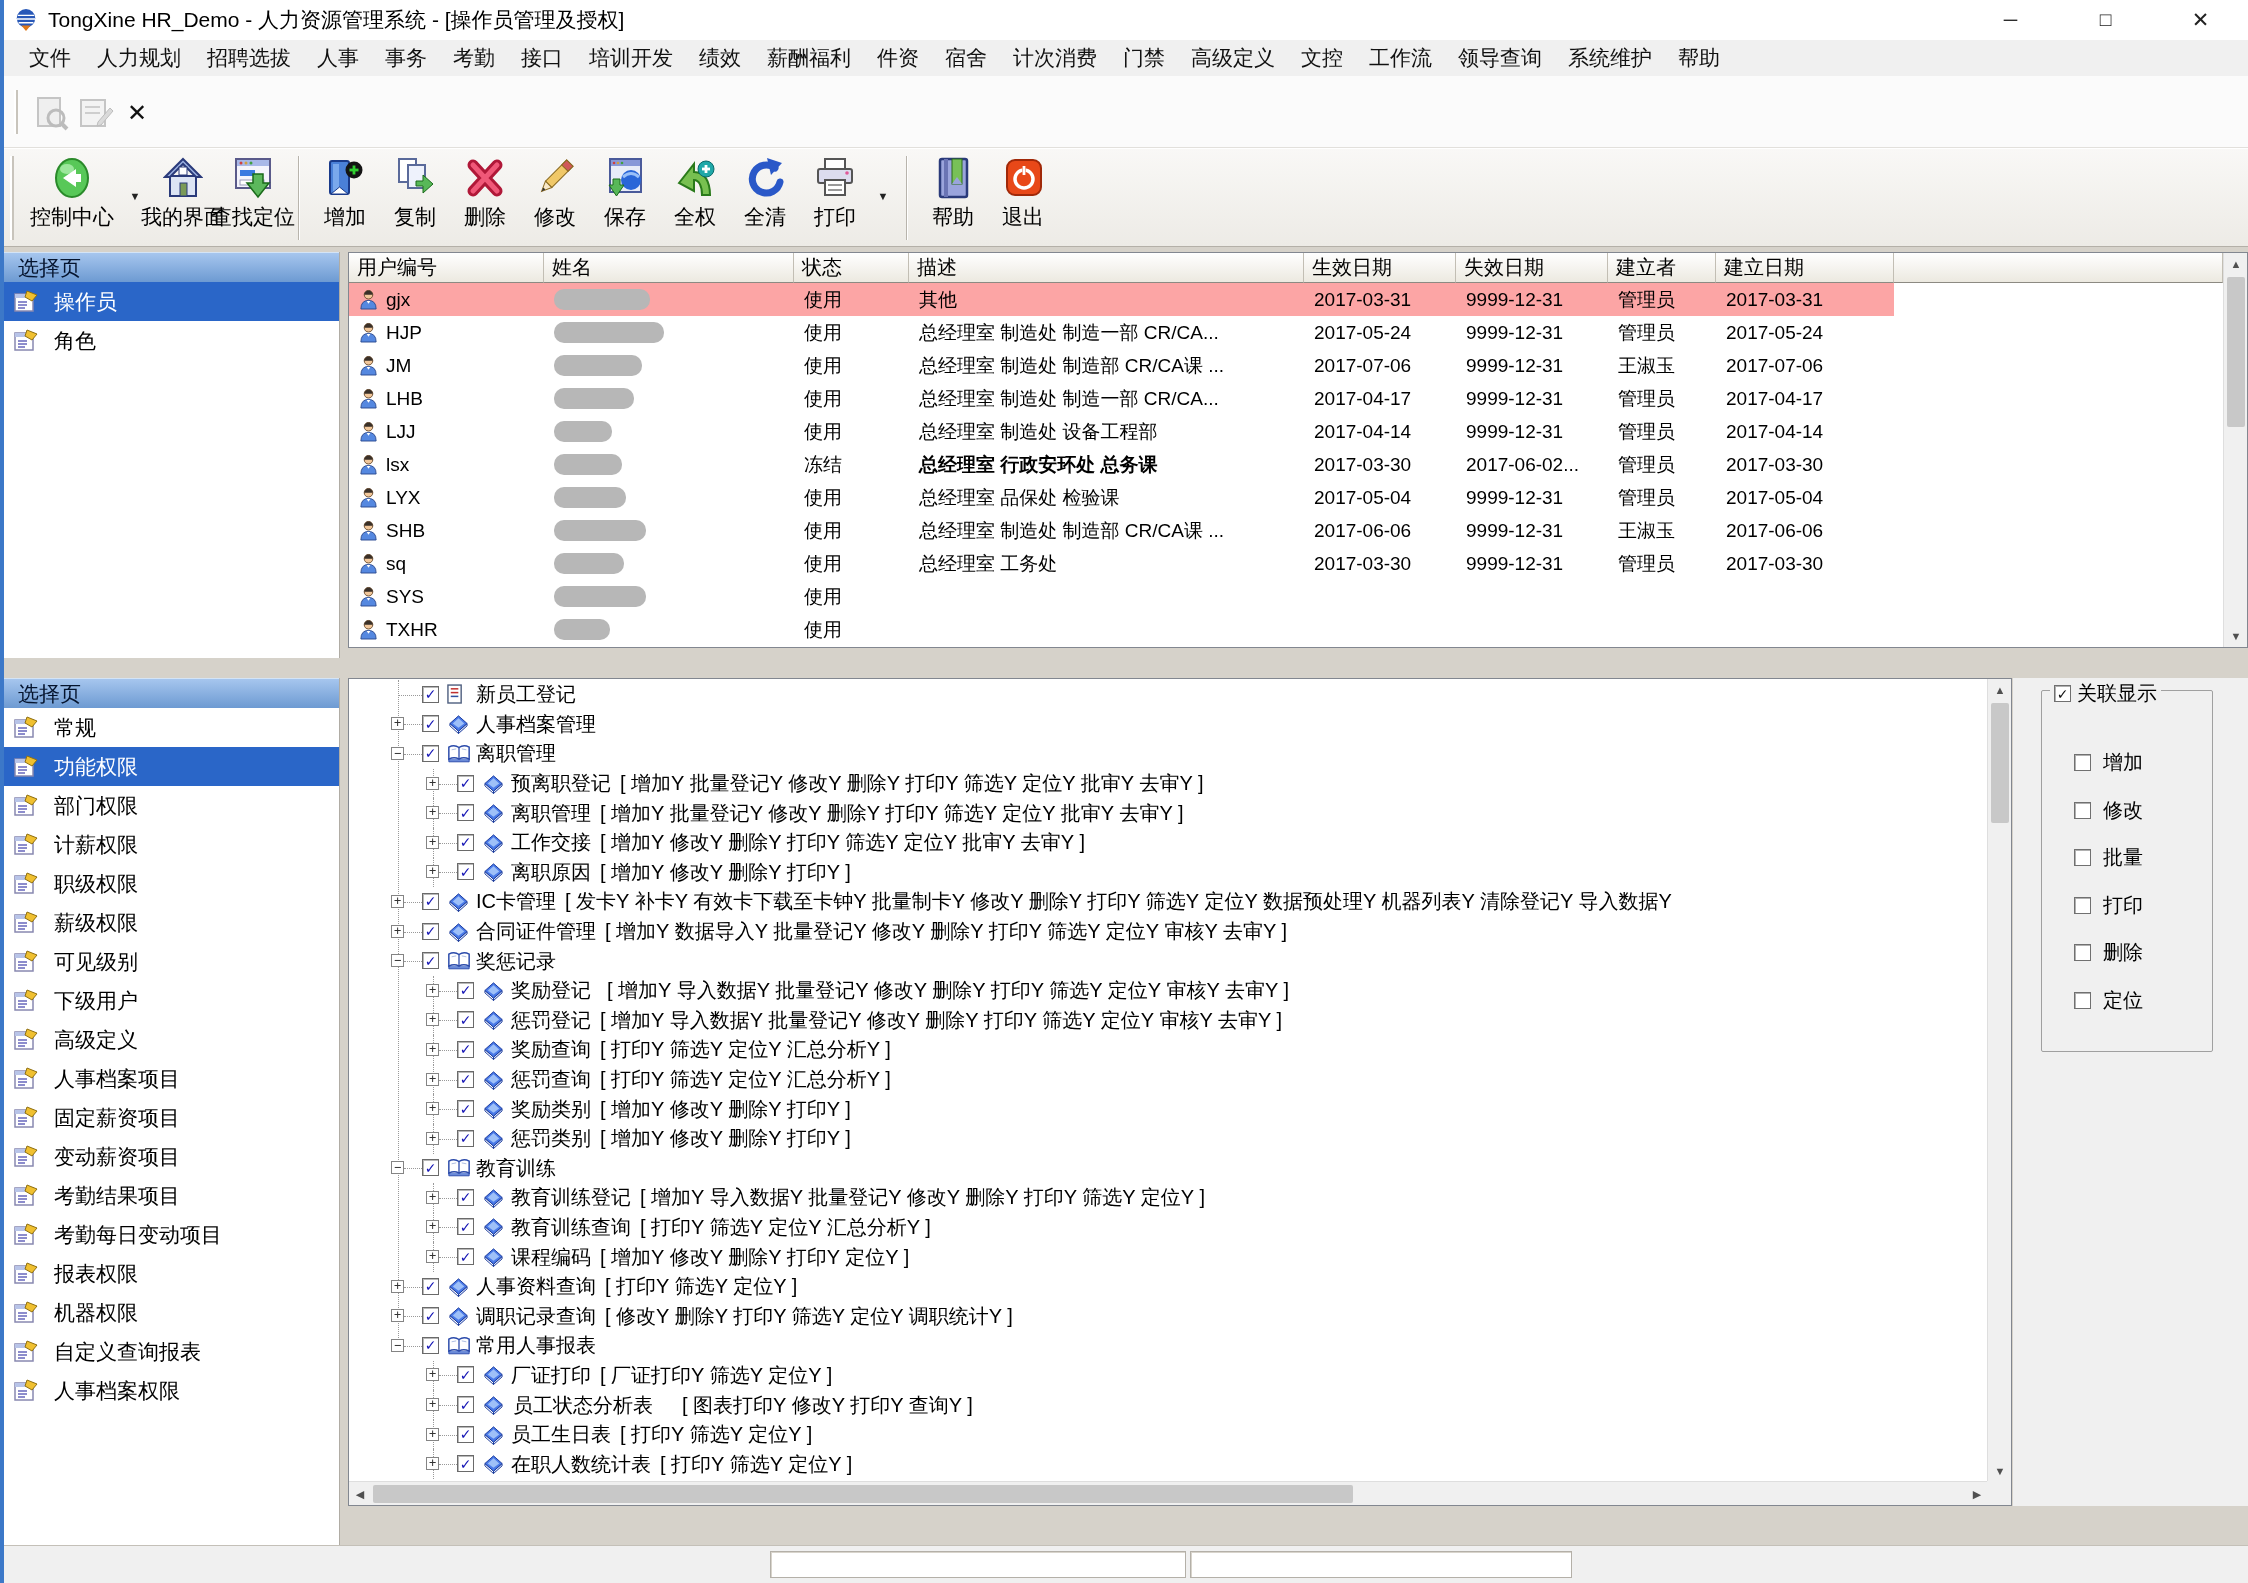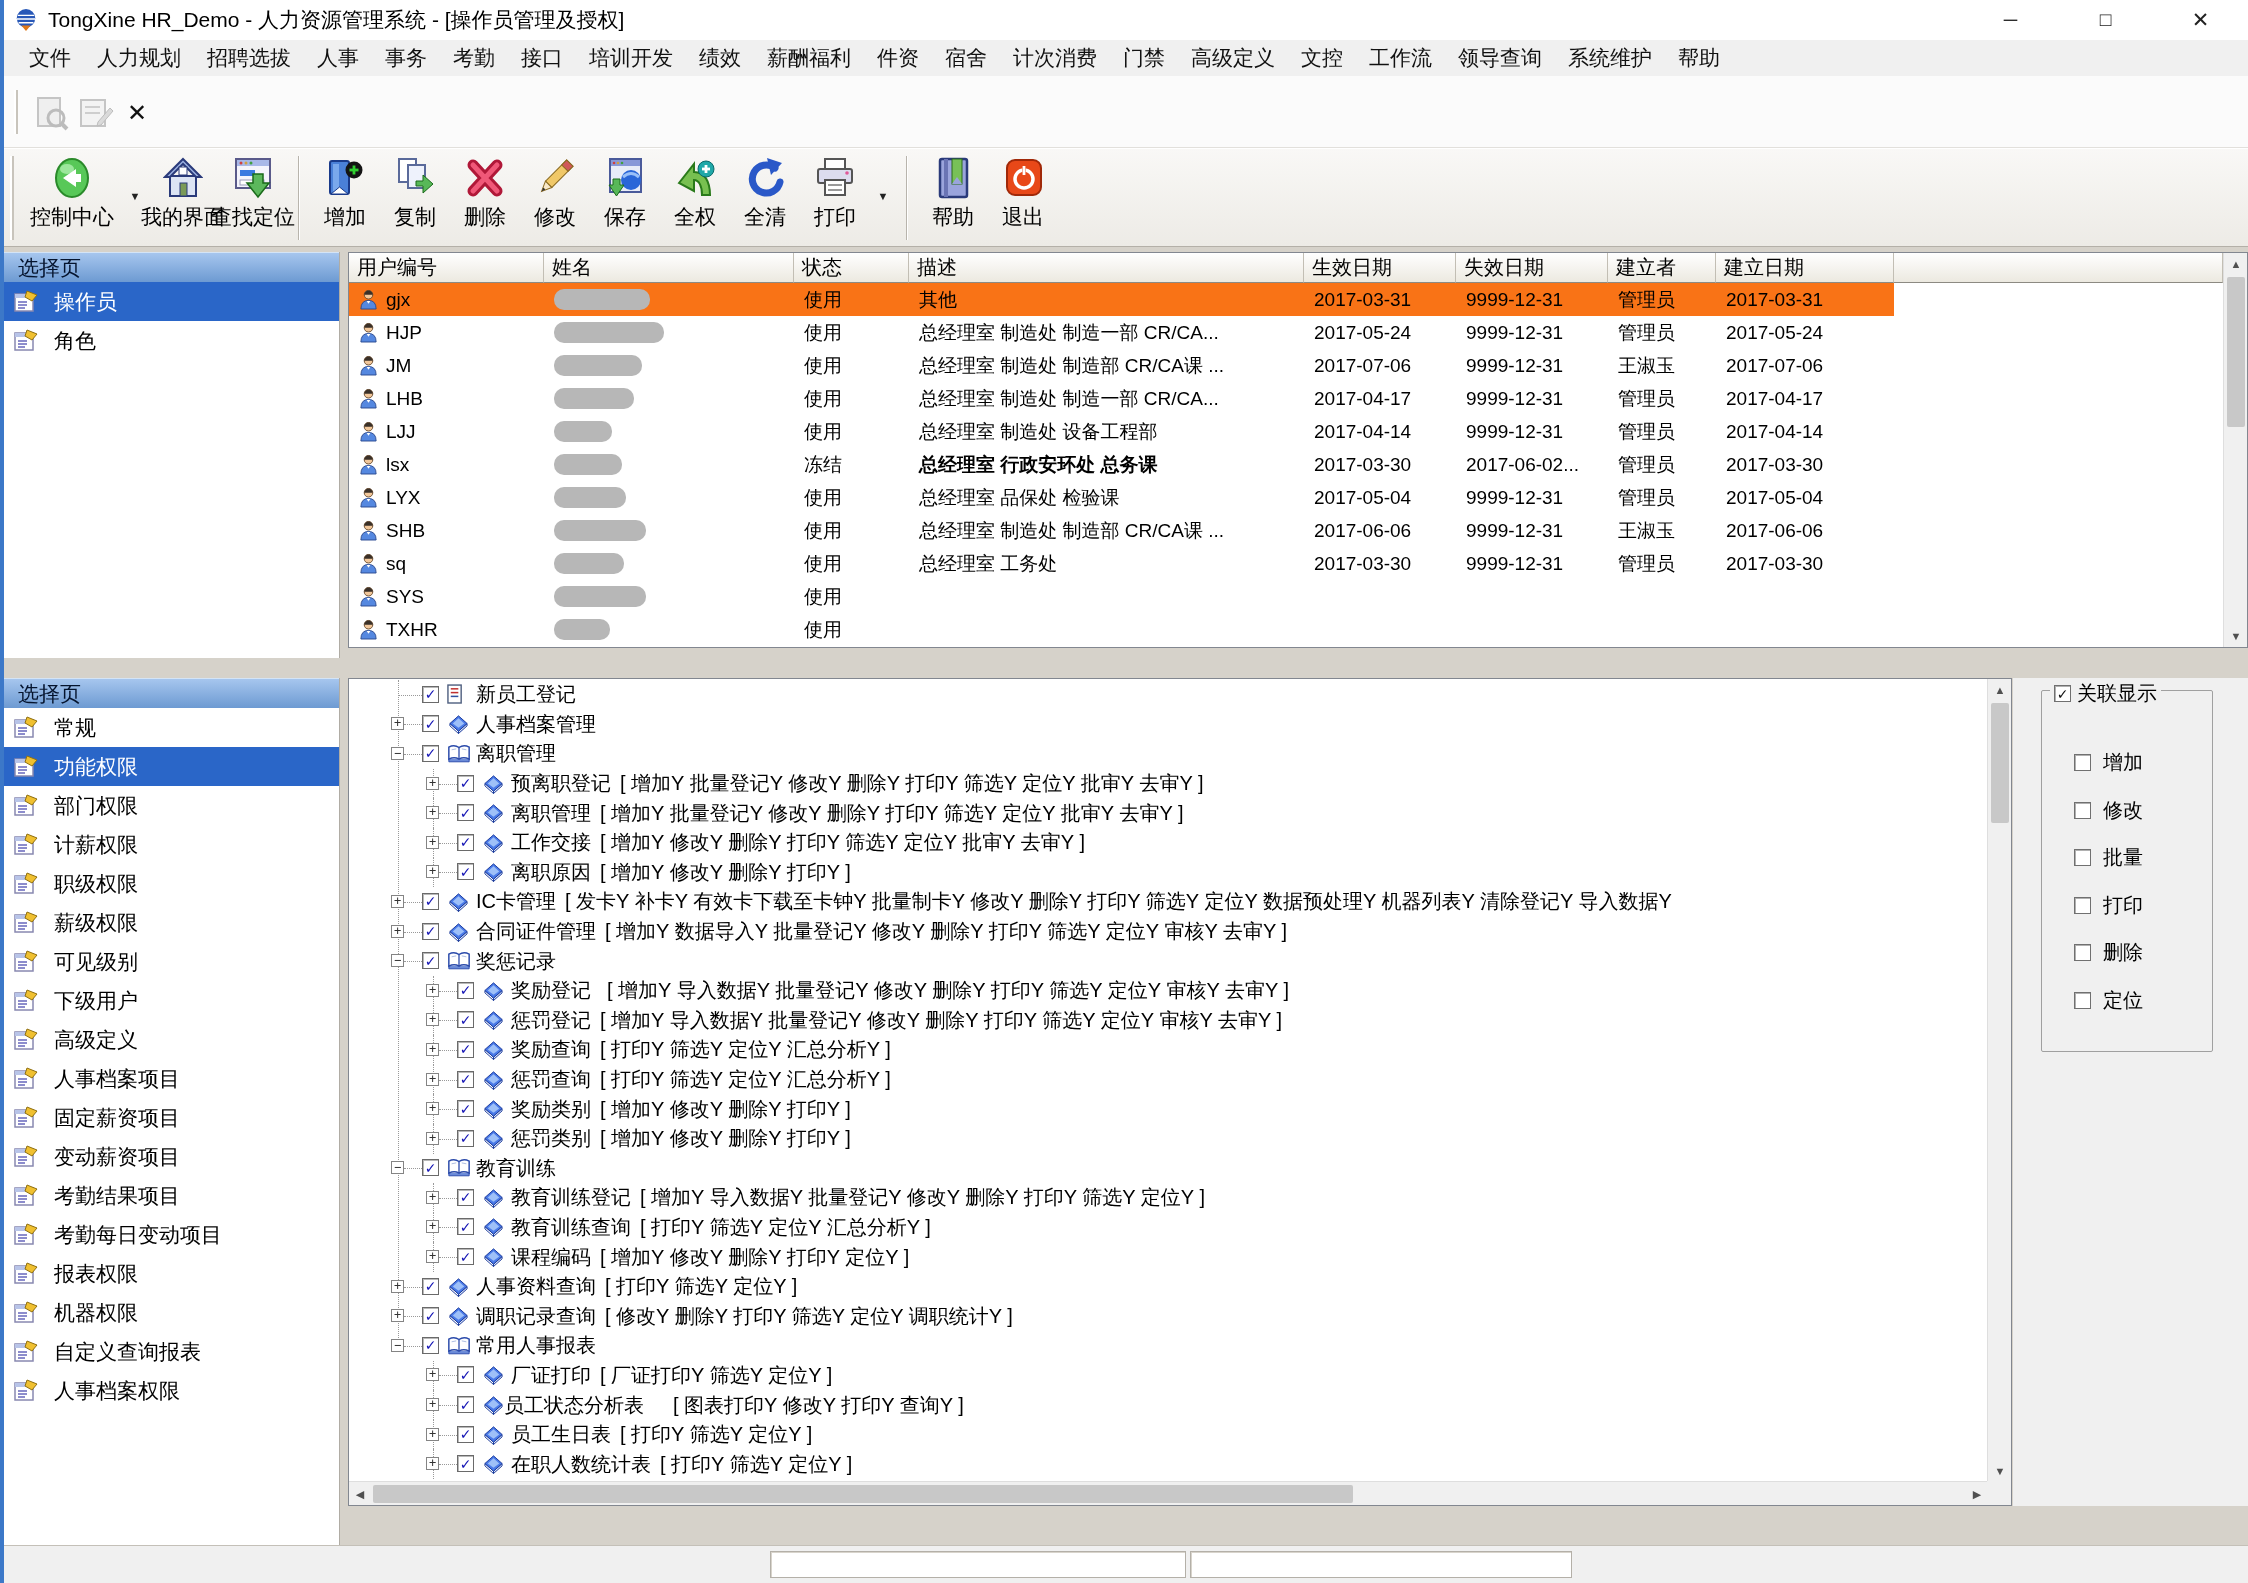--- a/index.html
+++ b/index.html
@@ -43,21 +43,21 @@
   .side-item .pic{width:26px;height:24px;margin-right:14px;display:inline-flex;}
   .side-item.selected{background:#2a66c8;color:#fff;}
 
   
   .table-zone{position:absolute;left:348px;top:252px;width:1900px;height:396px;background:#fff;border:1px solid #828790;display:flex;}
   .table-main{width:1874px;height:100%;overflow:hidden;}
   .thead{display:flex;height:30px;}
   .th{background:linear-gradient(#ffffff,#ece9e0);border-right:1px solid #c2beb4;border-bottom:1px solid #8c8a82;display:flex;align-items:center;padding-left:8px;font-size:20px;white-space:nowrap;overflow:hidden;}
   .tr{display:flex;height:33px;}
   .td{display:flex;align-items:center;padding-left:10px;font-size:19px;white-space:nowrap;overflow:hidden;}
-  .td.sel{background:#f97316;}
+  .td.sel{background:#fca5a5;}
   .td .pid{margin-left:8px;font-size:19px;}
   .blob{height:21px;border-radius:10px;background:#b7b7b7;}
   .vscroll{width:24px;height:100%;background:#f0f0f0;position:relative;border-left:1px solid #dedede;}
   .vscroll .up,.vscroll .down{position:absolute;left:0;width:24px;height:22px;display:flex;align-items:center;justify-content:center;font-size:11px;color:#505050;}
   .vscroll .up{top:0;} .vscroll .down{bottom:0;}
   .vscroll .thumb{position:absolute;left:3px;width:18px;background:#c8c8c8;border-radius:2px;}
 
   
   .tree-zone{position:absolute;left:348px;top:678px;width:1664px;height:828px;background:#fff;border:1px solid #828790;}
   .tree-content{position:absolute;left:1px;top:1px;right:25px;bottom:25px;overflow:hidden;}
@@ -1420,21 +1420,21 @@
           <span class="expand-box" style="left: 76px;">+</span>
           <span class="tree-cb" style="left: 107px;">✓</span>
           <span class="tree-ic" style="left: 132px;">
             <svg viewBox="0 0 24 22" width="23" height="21">
               <polygon points="3,11 12,19 12,21.5 3,13.5" fill="#fff" stroke="#1a3a9a"></polygon>
               <polygon points="21,11 12,19 12,21.5 21,13.5" fill="#d8e2f8" stroke="#1a3a9a"></polygon>
               <polygon points="3,11 12,3 21,11 12,19" fill="#4a7ae8" stroke="#1a3a9a"></polygon>
               <polygon points="6,11 12,5.5 18,11 12,15.5" fill="#9ec0f8"></polygon>
             </svg>
           </span>
-          <div class="abs tree-txt" style="left: 154px; gap: 29px;">
+          <div class="abs tree-txt" style="left: 163px; gap: 29px;">
             <span>员工状态分析表</span>
             <span>[ 图表打印Y 修改Y 打印Y 查询Y ]</span>
           </div>
         </div>
         <div class="tree-row">
           <span class="sub-vline"></span>
           <span class="dots" style="left: 89px; width: 18px;"></span>
           <span class="expand-box" style="left: 76px;">+</span>
           <span class="tree-cb" style="left: 107px;">✓</span>
           <span class="tree-ic" style="left: 132px;">

